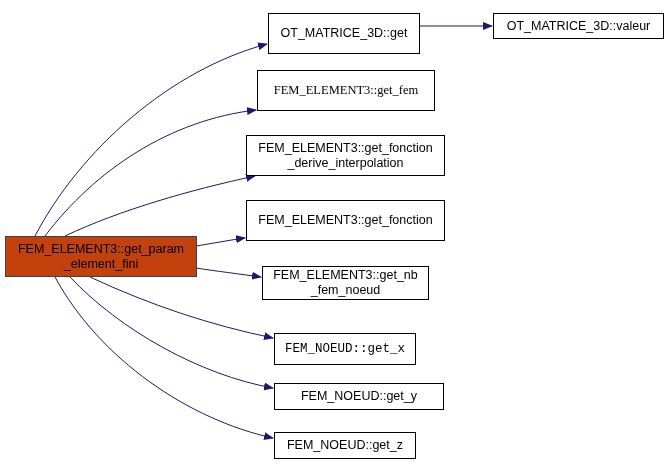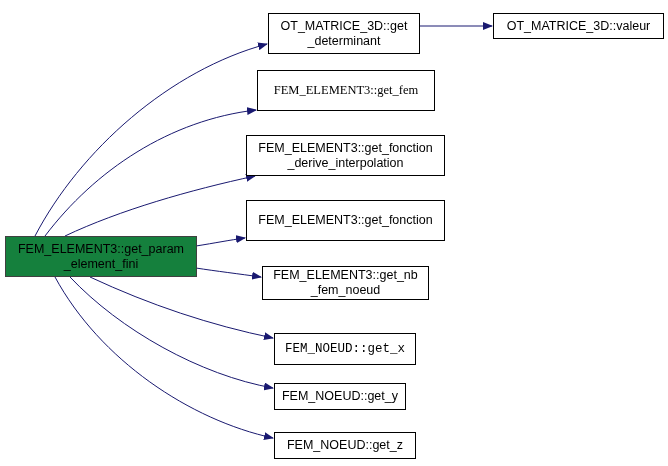--- a/index.html
+++ b/index.html
@@ -1,19 +1,19 @@
 <!DOCTYPE html>
 <html><head>
   <meta charset="utf-8">
   <style>
     html, body { margin: 0; padding: 0; background: #ffffff; }
     body { width: 668px; height: 466px; position: relative; overflow: hidden; font-family: "Liberation Sans", "DejaVu Sans", sans-serif; }
     svg { position: absolute; left: 0; top: 0; }
     .node { position: absolute; box-sizing: border-box; border: 1px solid #000000; background: #ffffff; display: flex; align-items: center; justify-content: center; text-align: center; font-size: 12.5px; line-height: 15px; color: #000000; cursor: pointer; }
-    .node.root { background: #15803d; border-color: #404040; cursor: default; }
+    .node.root { background: #c2410c; border-color: #404040; cursor: default; }
     .node span { display: block; white-space: pre; }
   </style>
 </head>
 <body>
 
 <svg width="668" height="466">
   <defs>
     <marker id="arrow" markerWidth="10" markerHeight="8" refX="9" refY="4" orient="auto" markerUnits="userSpaceOnUse">
       <path d="M0,0 L10,4 L0,8 z" fill="#191970"></path>
     </marker>
@@ -34,21 +34,20 @@
 <div class="node root" style="left:5px;top:236px;width:192px;height:41px;">
   <div>
     <span>FEM_ELEMENT3::get_param</span>
     <span>_element_fini</span>
   </div>
 </div>
 
 <div class="node" style="left:268px;top:5px;width:152px;height:41px;margin-top:8px;">
   <div>
     <span>OT_MATRICE_3D::get</span>
-    <span>_determinant</span>
   </div>
 </div>
 
 <div class="node" style="left:493px;top:13px;width:171px;height:26px;">
   <div>
     <span>OT_MATRICE_3D::valeur</span>
   </div>
 </div>
 
 <div class="node" style="left:257px;top:70px;width:178px;height:41px;font-family:Liberation Serif, serif;">
@@ -76,21 +75,21 @@
     <span>_fem_noeud</span>
   </div>
 </div>
 
 <div class="node" style="left:274px;top:333px;width:142px;height:32px;font-family:Liberation Mono, monospace;">
   <div>
     <span>FEM_NOEUD::get_x</span>
   </div>
 </div>
 
-<div class="node" style="left:274px;top:383px;width:132px;height:27px;">
+<div class="node" style="left:274px;top:383px;width:170px;height:27px;">
   <div>
     <span>FEM_NOEUD::get_y</span>
   </div>
 </div>
 
 <div class="node" style="left:274px;top:432px;width:142px;height:27px;">
   <div>
     <span>FEM_NOEUD::get_z</span>
   </div>
 </div>

